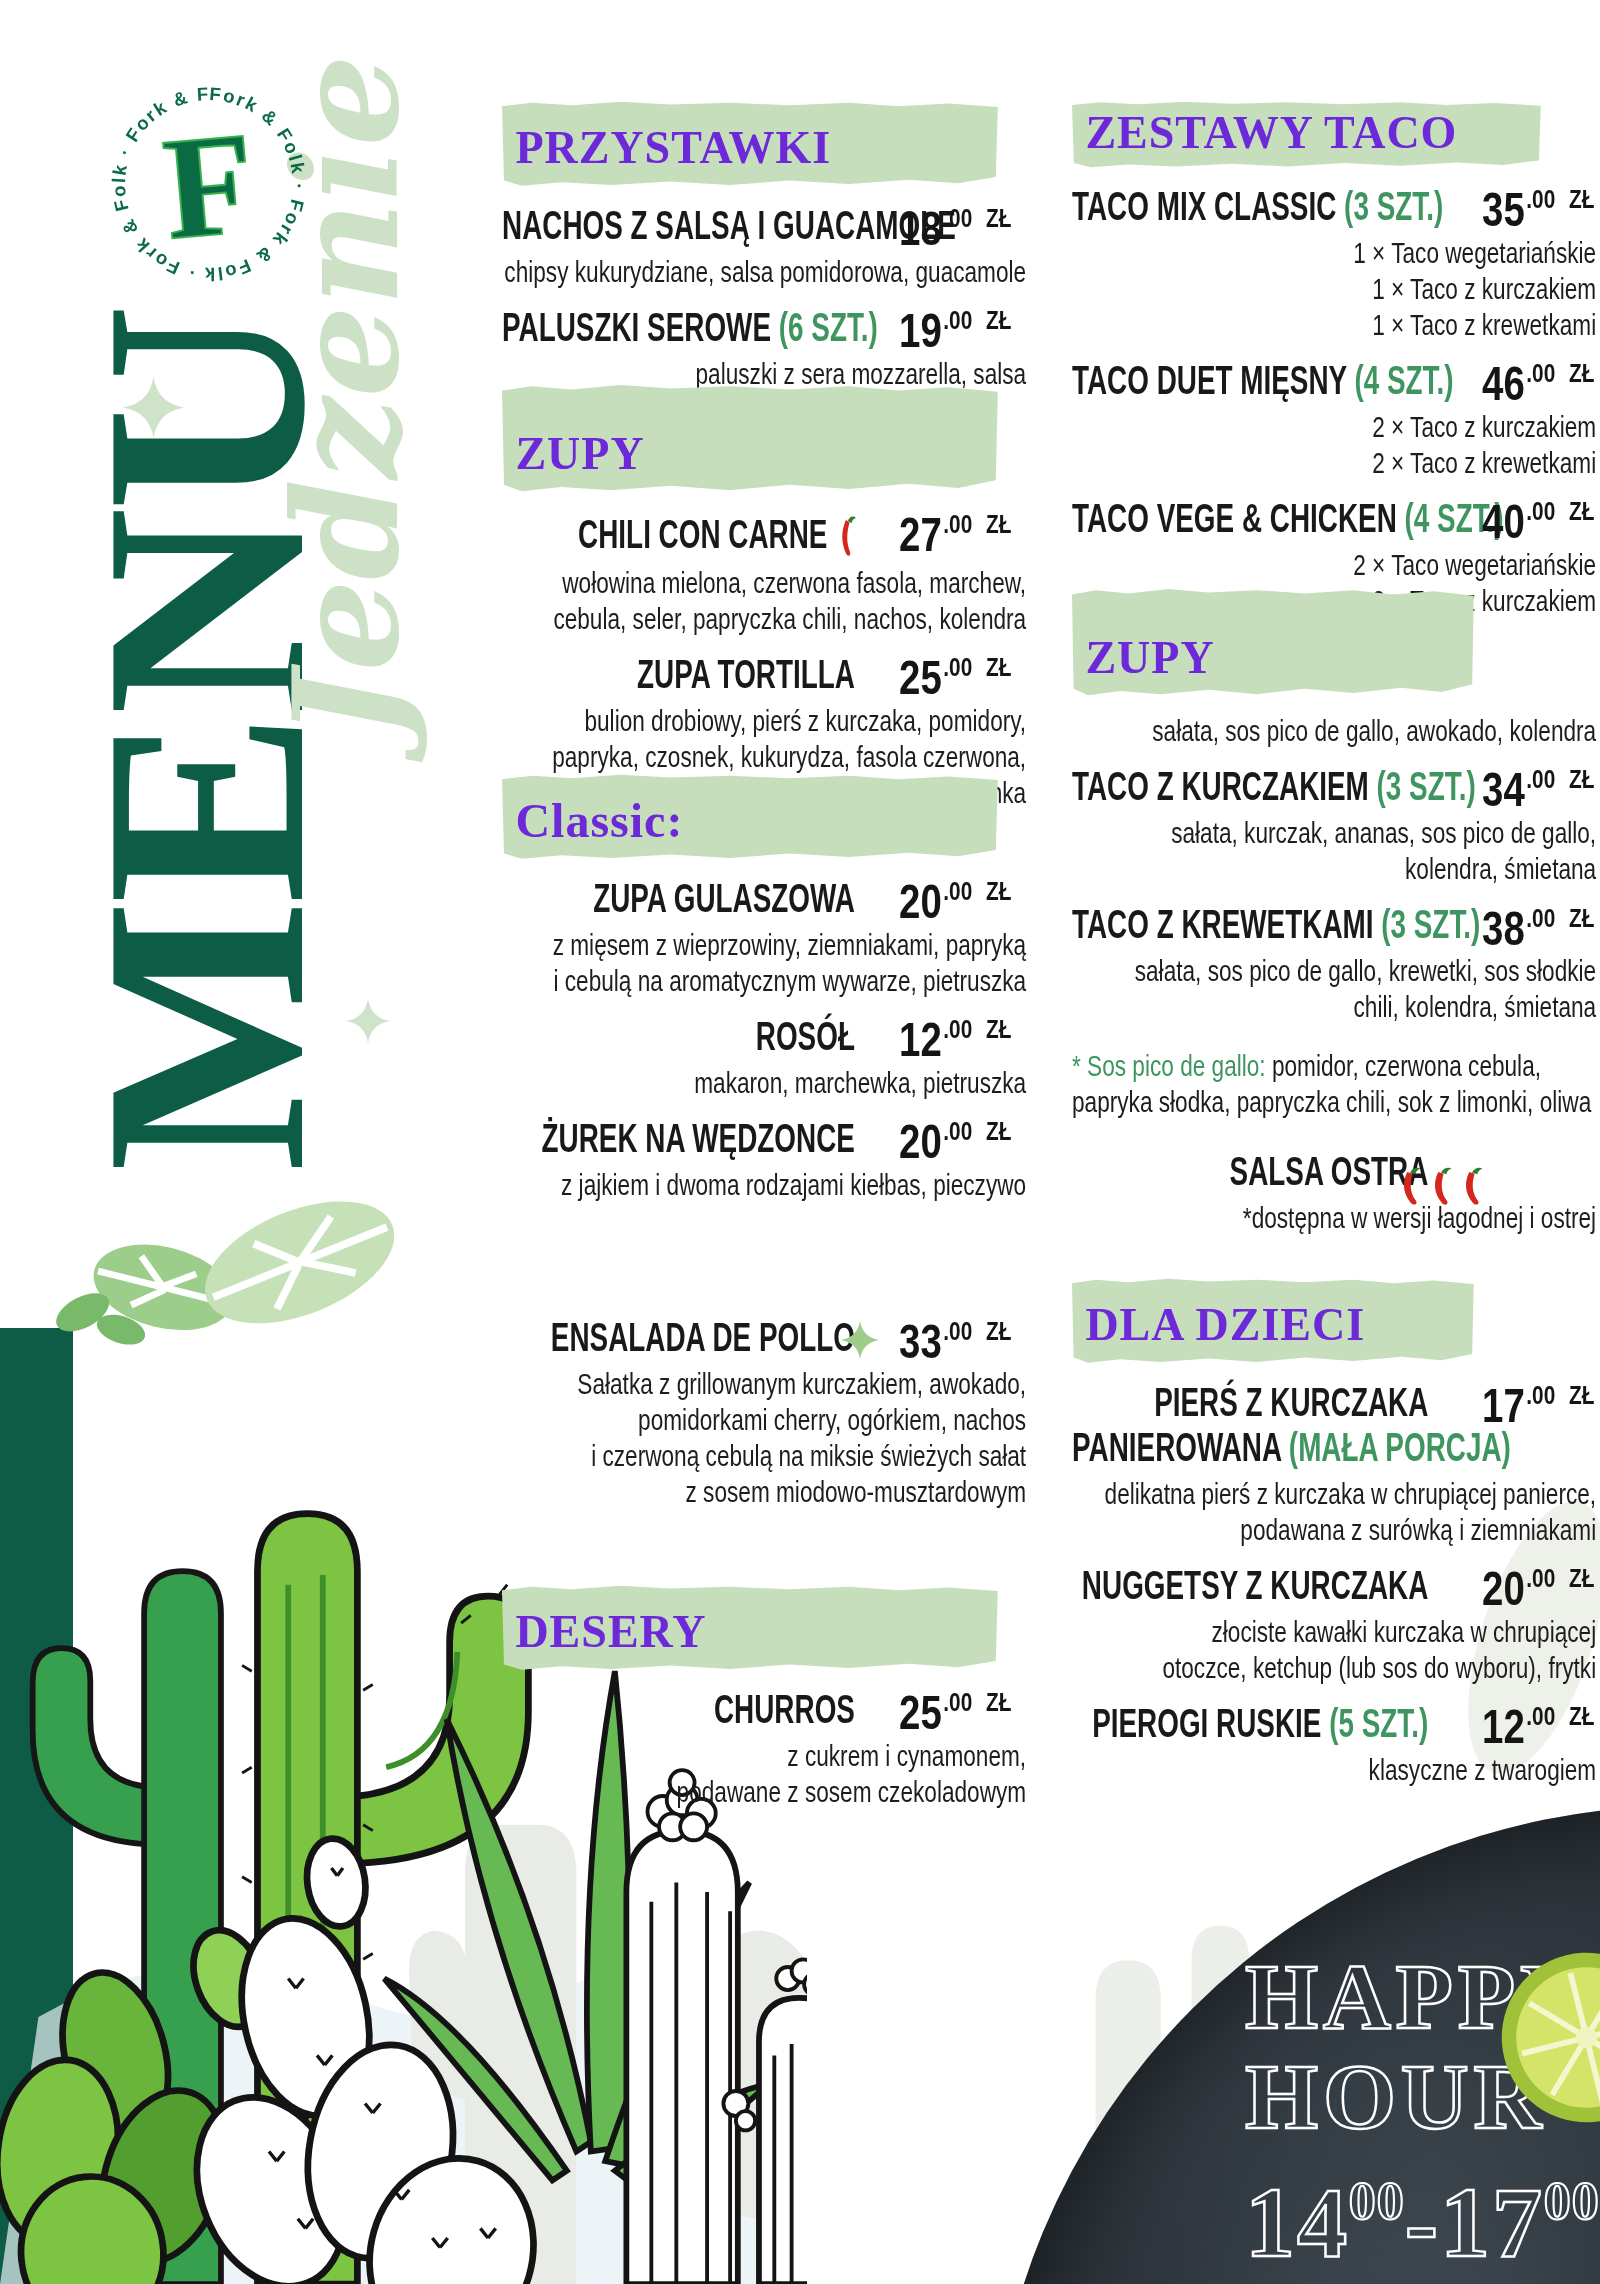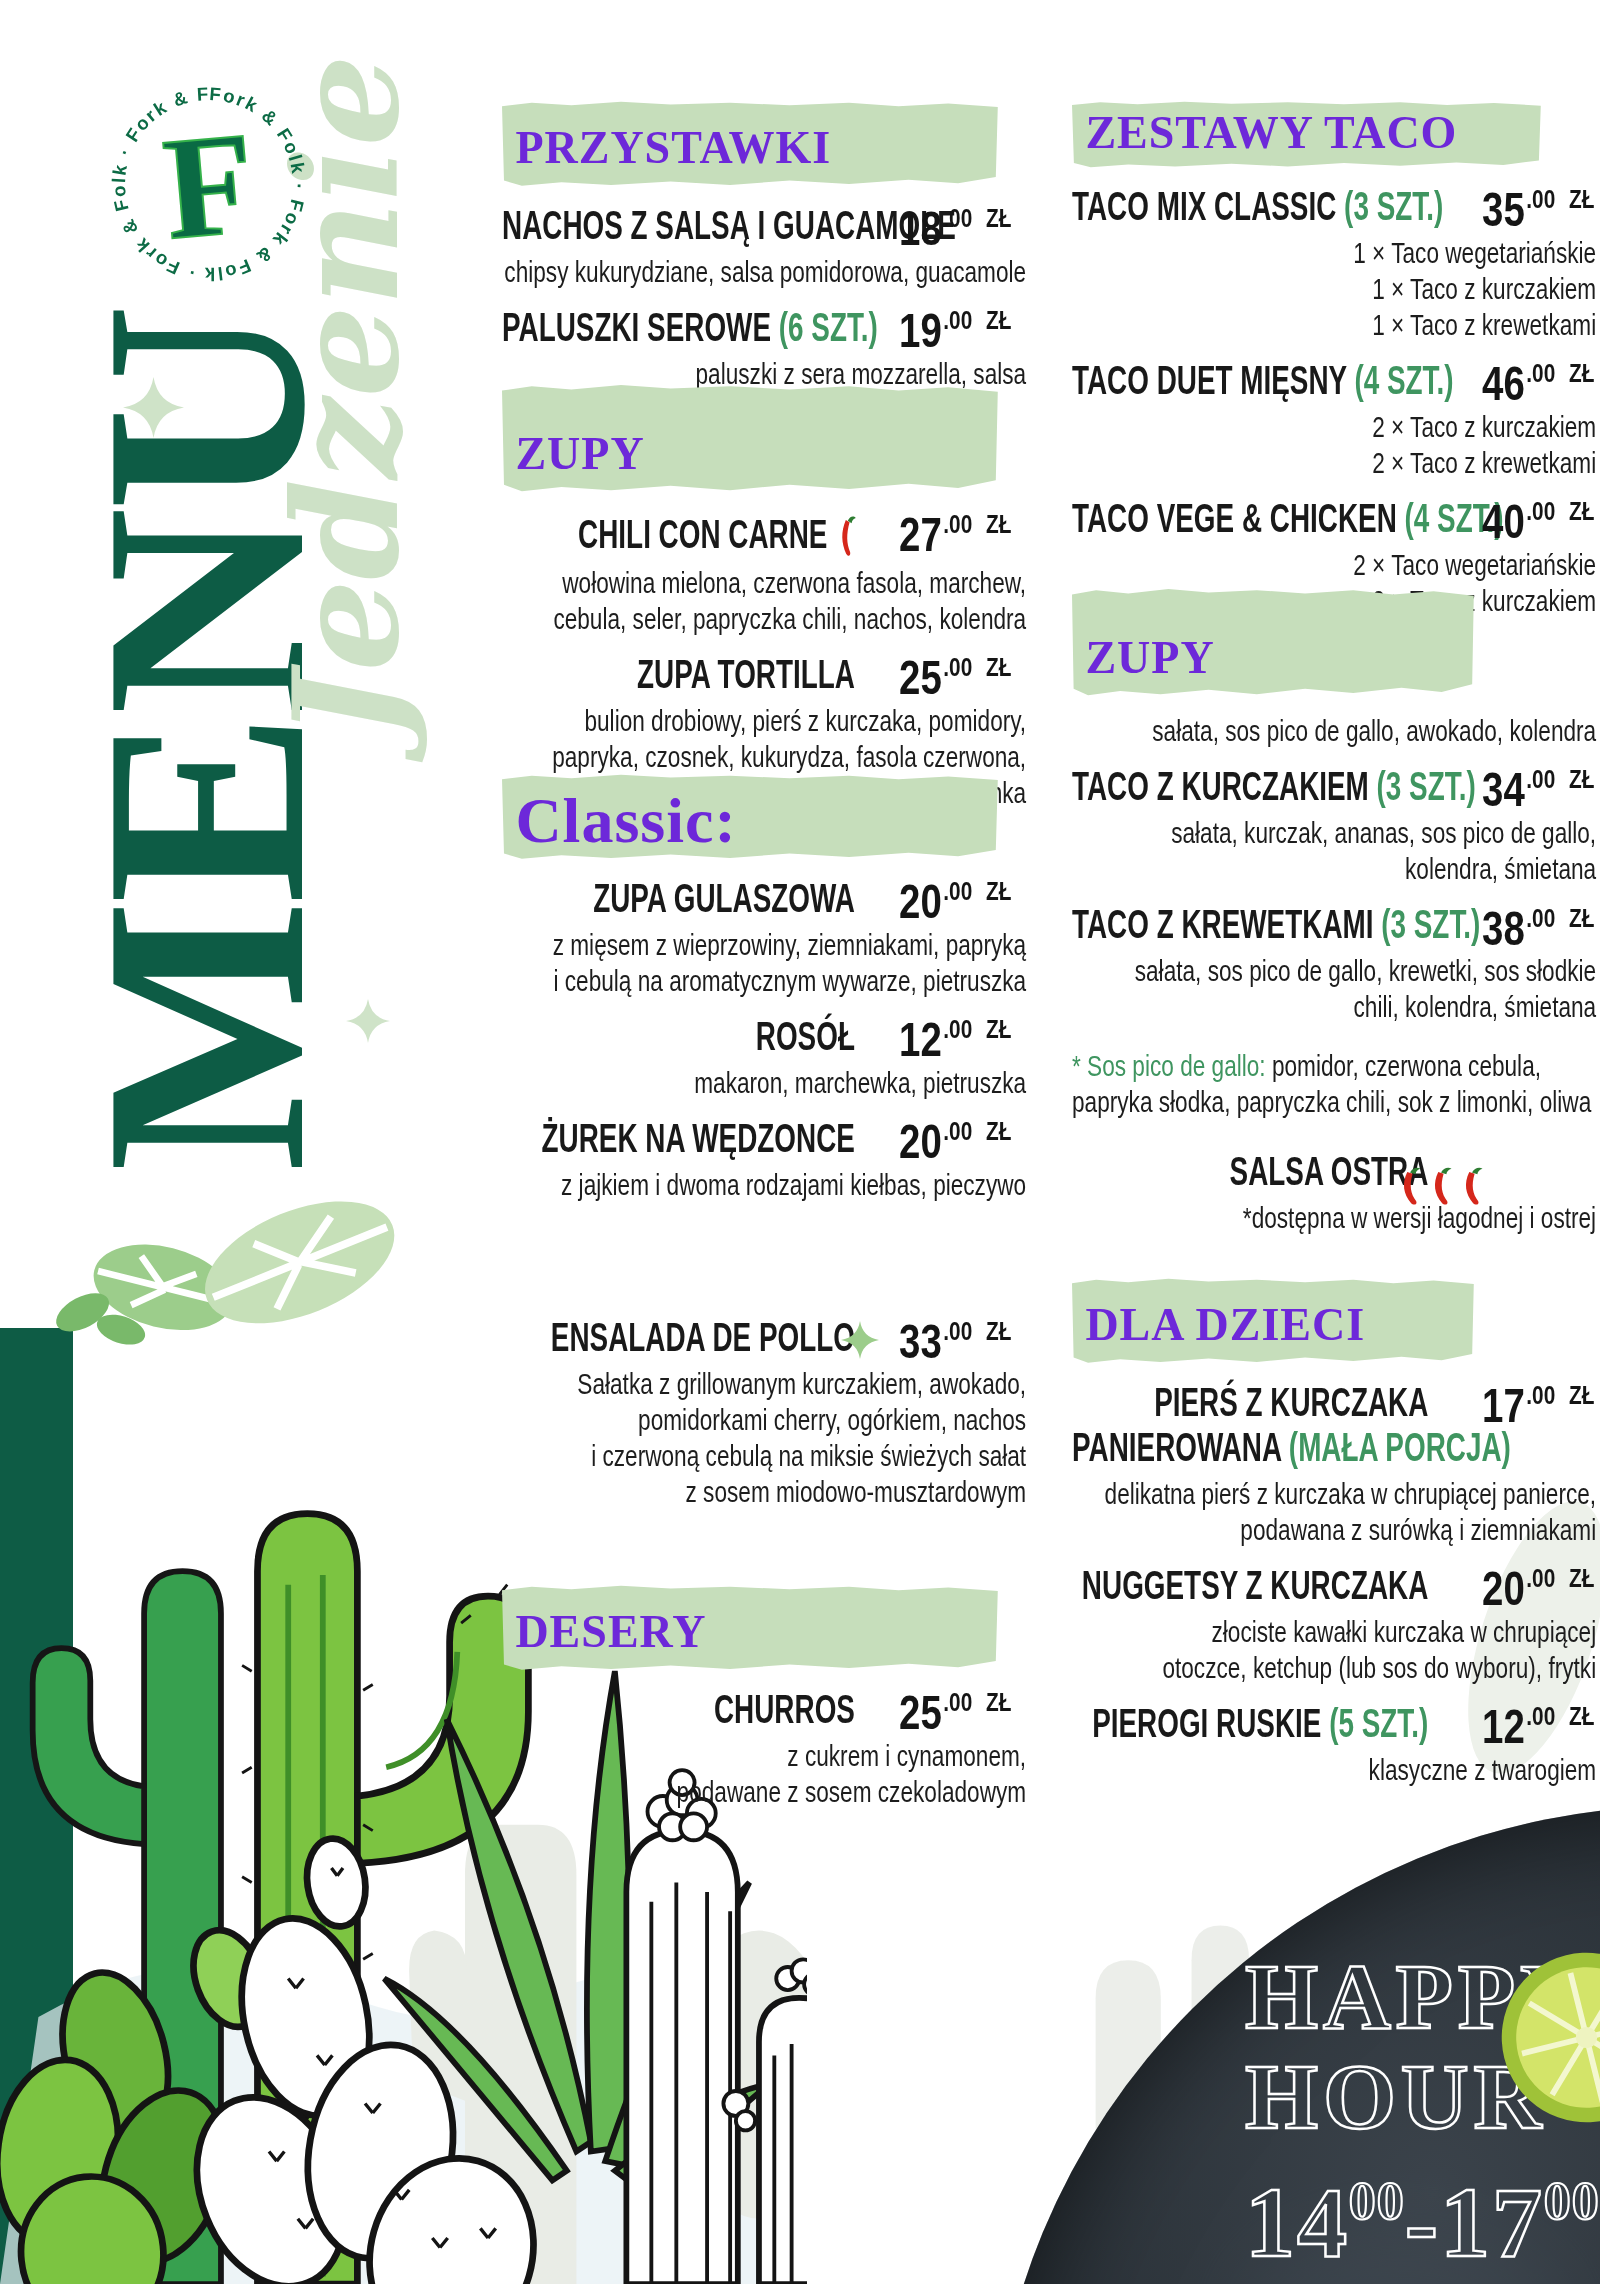--- a/index.html
+++ b/index.html
@@ -56,21 +56,21 @@
   #col-right .sec[data-key="zestawy-taco"]{top:101px;}
   #col-right .sec[data-key="tacos"]{top:588px;}
   #col-right .sec[data-key="dla-dzieci"]{top:1278px;}
 
   .banner{background:#c6debb;width:469px;padding:19px 13.4px 11.5px 13.4px;margin-bottom:9.6px;
       clip-path:polygon(0% 6%,6% 2%,14% 5%,24% 1%,34% 4%,46% 2%,58% 5%,70% 2%,80% 6%,90% 3%,100% 7%,
                         99.6% 88%,92% 95%,82% 91%,70% 96%,58% 92%,46% 97%,34% 93%,22% 97%,12% 94%,4% 98%,0.4% 92%);}
   .banner-title{font-family:"Liberation Serif",serif;font-weight:700;font-size:46px;line-height:56px;
       color:#6d28d9;letter-spacing:1px;}
   .banner.tall{padding-top:42px;}
-  .banner.sub .banner-title{font-size:64px;}
+  .banner.sub .banner-title{font-size:48px;}
   #col-right .banner{width:375px;}
   #col-right .sec[data-key="zestawy-taco"] .banner{width:442px;padding-top:3.8px;padding-bottom:7.7px;}
 
   .item{position:relative;margin-top:15.4px;text-align:right;}
   .row{position:relative;}
   .name-line{font-size:41px;font-weight:700;line-height:45px;color:#191919;
       transform:scaleX(.68);transform-origin:left center;white-space:nowrap;}
   .name-note{color:#3f9560;font-weight:700;}
   .price{position:absolute;right:9.6px;top:-1.9px;transform:scaleX(.8);transform-origin:right top;white-space:nowrap;color:#151515;}
   #col-right .price{right:1.9px;}

